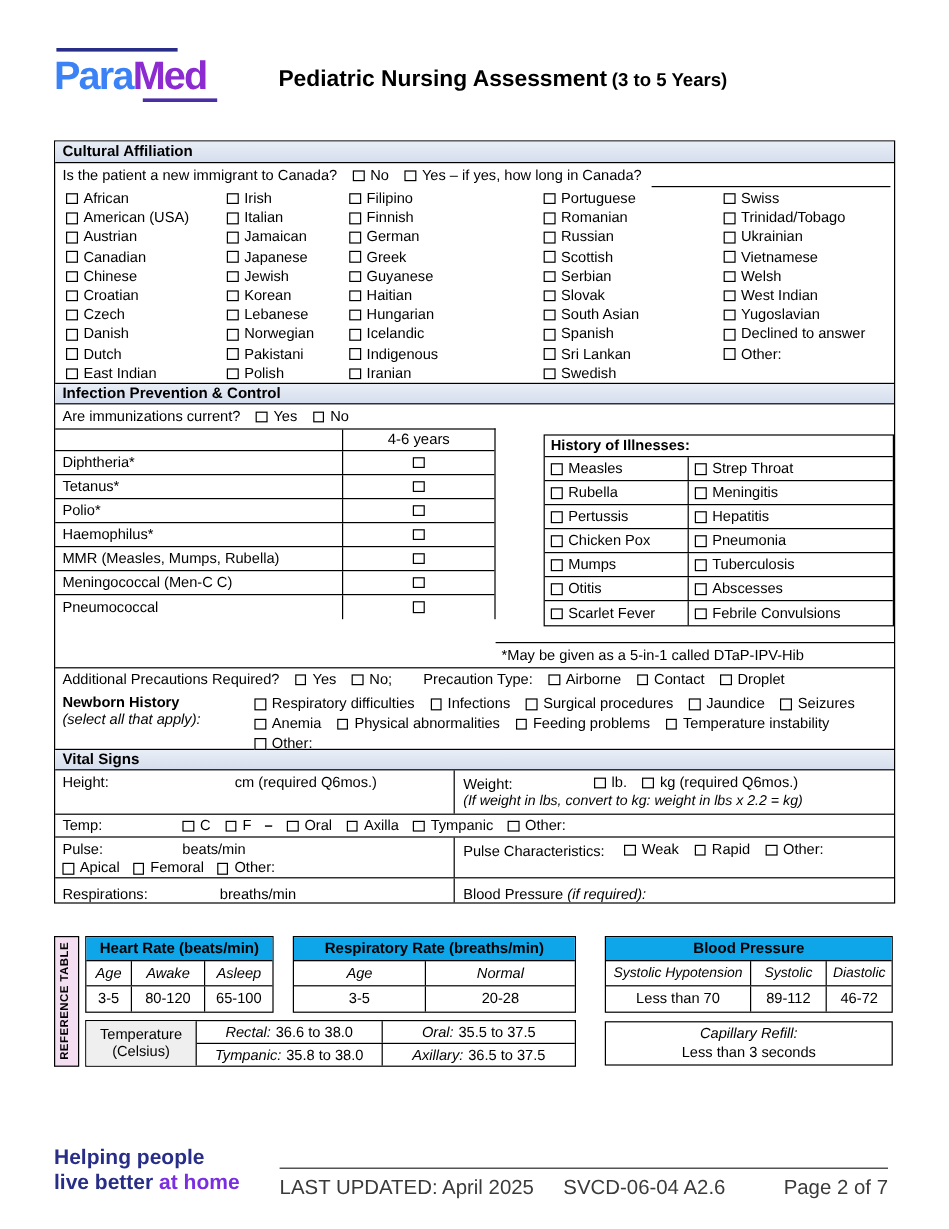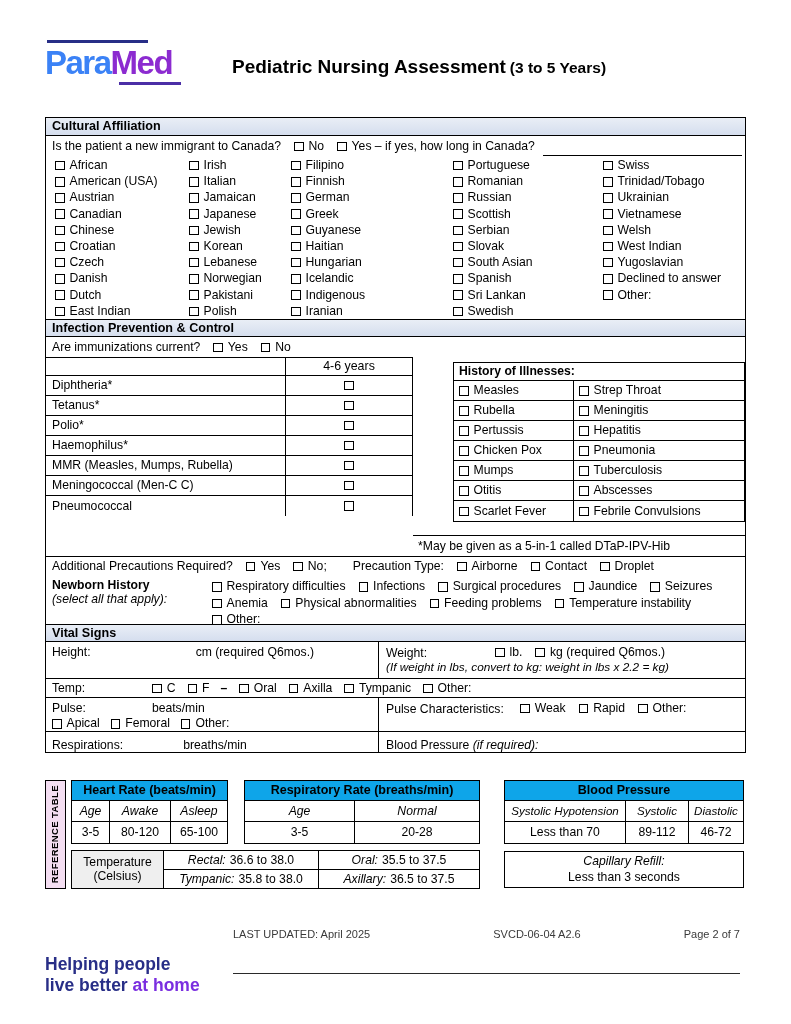--- a/index.html
+++ b/index.html
@@ -125,21 +125,21 @@
   .tt-c.cA{width:155px;border-right:1px solid #000}
   .tt-c.cB{flex:1}
   .ttv{margin-left:4px}
   .capillary{position:absolute;left:504px;top:851px;width:240px;height:37px;border:1.2px solid #000;background:#fff;
              display:flex;flex-direction:column;align-items:center;justify-content:center;line-height:1.3}
 
   
   .tagline{position:absolute;left:45px;top:954px;font-size:17.5px;font-weight:bold;color:#282e87;line-height:1.2;white-space:nowrap}
   .tag-purple{color:#7a2ee0}
   .foot-rule{position:absolute;left:233px;top:973px;width:507px;height:1.3px;background:#2a2a2a}
-  .foot-item{position:absolute;top:928px;font-size:11px;color:#3a3a3a;white-space:nowrap}
+  .foot-item{position:absolute;top:980px;font-size:17px;color:#3a3a3a;white-space:nowrap}
   .fi-left{left:233px}
   .fi-center{left:537px;transform:translateX(-50%)}
   .fi-right{right:51px}
 </style>
 </head>
 <body>
 
 <div class="page">
 
   <div class="logo">

